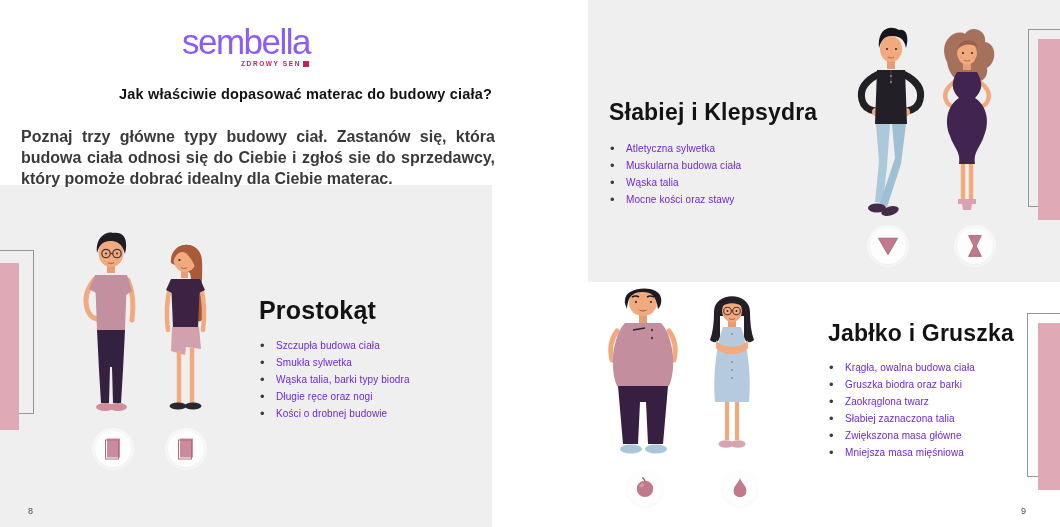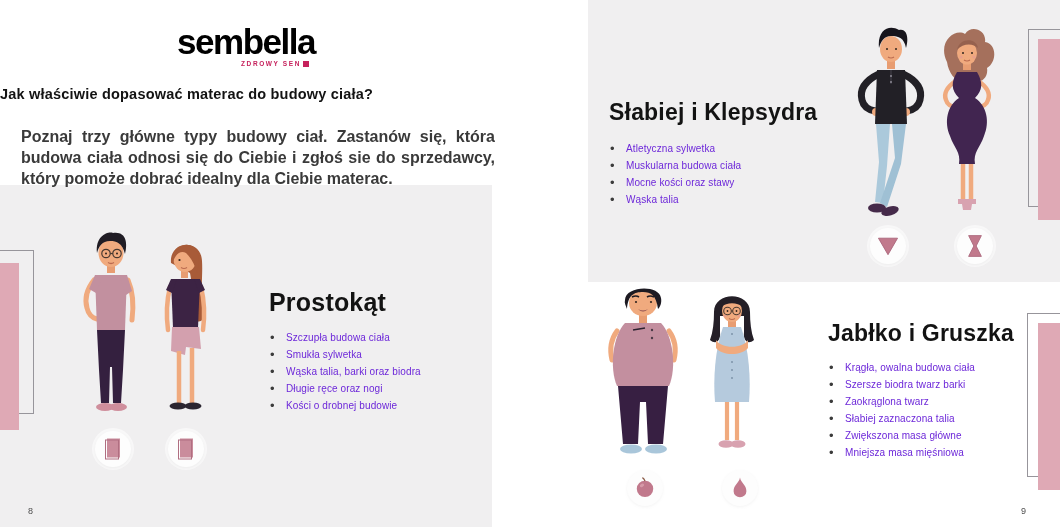--- a/index.html
+++ b/index.html
@@ -14,52 +14,52 @@
   
   .panel { position:absolute; background:#f0eff0; }
 
   
   .deco-outline { position:absolute; border:1.5px solid #97959b; background:transparent; }
   .deco-fill    { position:absolute; background:#dfa9b5; }
 
   
   .logo { position:absolute; left:0; top:24px; width:492px; text-align:center; }
   .logo .brand {
-    font-size:35px; font-weight:bold; letter-spacing:-1.5px; color:#000000; line-height:1;
+    font-size:35px; font-weight:normal; letter-spacing:-1.5px; color:#8b5cf6; line-height:1;
   }
   .logo .tagline {
     margin-top:1px; padding-left:58px;
     font-size:6.5px; font-weight:bold; letter-spacing:1.6px; color:#c6215c;
     display:flex; justify-content:center; align-items:center; gap:2px;
   }
   .logo .sq { display:inline-block; width:6px; height:6px; background:#c6215c; }
 
   .main-heading {
-    position:absolute; left:0; top:76px; width:492px; text-align:left;
+    position:absolute; left:0; top:76px; width:492px; text-align:right;
     font-size:14.5px; font-weight:bold; color:#131313; letter-spacing:0.2px;
   }
   .intro {
     position:absolute; left:21px; top:110px; width:474px;
     font-size:16px; font-weight:bold; color:#3a3a3a; line-height:21px;
     text-align:justify;
   }
 
   
   .type-section h2 {
     margin:0 0 12px 0; font-weight:bold; color:#131313; letter-spacing:0.2px;
   }
   .type-section ul { list-style:none; margin:0; padding:0; }
   .type-section li {
     position:relative; padding-left:17px; font-size:10px; color:#6d28d9;
     line-height:17px; letter-spacing:0.1px;
   }
   .type-section li::before {
     content:"\2022"; position:absolute; left:1px; top:0; color:#3c3c3c; font-size:13px;
   }
-  .sec-prostokat  { left:259px; top:288px; width:230px;margin-left:10px; }
+  .sec-prostokat  { left:259px; top:296px; width:230px; }
   .sec-prostokat h2 { font-size:25px; }
   .sec-trojkat    { left:609px; top:99px;  width:270px; }
   .sec-trojkat h2 { font-size:23px; margin-bottom:14px; }
   .sec-jablko     { left:828px; top:320px; width:230px; }
   .sec-jablko h2  { font-size:23px; margin-bottom:12px; }
 
   
   .chip {
     position:absolute; width:36px; height:36px; border-radius:50%;
     background:#fdfdfd; box-shadow:0 0 0 3px rgba(255,255,255,.55), 0 1px 3px rgba(0,0,0,.10);
@@ -142,21 +142,21 @@
         <rect x="6" y="3.5" width="13" height="19" fill="#ca8c9c"></rect>
         <rect x="4.5" y="5" width="13" height="19" fill="none" stroke="#b06e81" stroke-width="1"></rect>
       </svg>
     </div>
 
     <div class="type-section abs sec-prostokat">
       <h2>Prostokąt</h2>
       <ul>
         <li>Szczupła budowa ciała</li>
         <li>Smukła sylwetka</li>
-        <li>Wąska talia, barki oraz biodra</li>
+        <li>Wąska talia, barki typy biodra</li>
         <li>Długie ręce oraz nogi</li>
         <li>Kości o drobnej budowie</li>
       </ul>
     </div>
 
     <div class="pagenum" style="left:28px; top:506px;">8</div>
   </section>
 
   <section>
     <div class="panel" style="left:588px; top:0; width:472px; height:282px;"></div>
@@ -164,22 +164,22 @@
     <div class="deco-outline" style="left:1028px; top:29px; width:44px; height:176px;"></div>
     <div class="deco-fill" style="left:1038px; top:39px; width:34px; height:181px;"></div>
     <div class="deco-outline" style="left:1027px; top:313px; width:45px; height:162px;"></div>
     <div class="deco-fill" style="left:1038px; top:323px; width:34px; height:167px;"></div>
 
     <div class="type-section abs sec-trojkat">
       <h2>Słabiej i Klepsydra</h2>
       <ul>
         <li>Atletyczna sylwetka</li>
         <li>Muskularna budowa ciała</li>
+        <li>Wąska talia</li>
         <li>Mocne kości oraz stawy</li>
-        <li>Wąska talia</li>
       </ul>
     </div>
 
     <svg class="fig" style="left:849px; top:26px;" width="84" height="196" viewBox="0 0 84 196">
       <path d="M30 48 Q9 58 13 74 Q15 83 26 85" stroke="#222026" stroke-width="7" fill="none" stroke-linecap="round"></path>
       <path d="M54 48 Q75 58 71 74 Q69 83 58 85" stroke="#222026" stroke-width="7" fill="none" stroke-linecap="round"></path>
       <circle cx="27" cy="86" r="4" fill="#f0aa7e"></circle>
         <circle cx="57" cy="86" r="4" fill="#f0aa7e"></circle>
       <rect x="38" y="33" width="8" height="10" fill="#e89d72"></rect>
       <ellipse cx="42" cy="23" rx="11" ry="13" fill="#f0aa7e"></ellipse>
@@ -282,21 +282,21 @@
     <div class="chip" style="left:722px; top:470px;">
       <svg width="24" height="28" viewBox="0 0 30 34">
         <path d="M15 4 C16 11 23 13 23 21 A8 7.5 0 1 1 7 21 C7 13 14 11 15 4 Z" fill="#c1798c"></path>
       </svg>
     </div>
 
     <div class="type-section abs sec-jablko">
       <h2>Jabłko i Gruszka</h2>
       <ul>
         <li>Krągła, owalna budowa ciała</li>
-        <li>Szersze biodra twarz barki</li>
+        <li>Gruszka biodra oraz barki</li>
         <li>Zaokrąglona twarz</li>
         <li>Słabiej zaznaczona talia</li>
         <li>Zwiększona masa główne</li>
         <li>Mniejsza masa mięśniowa</li>
       </ul>
     </div>
 
     <div class="pagenum" style="left:1021px; top:506px;">9</div>
   </section>
 

